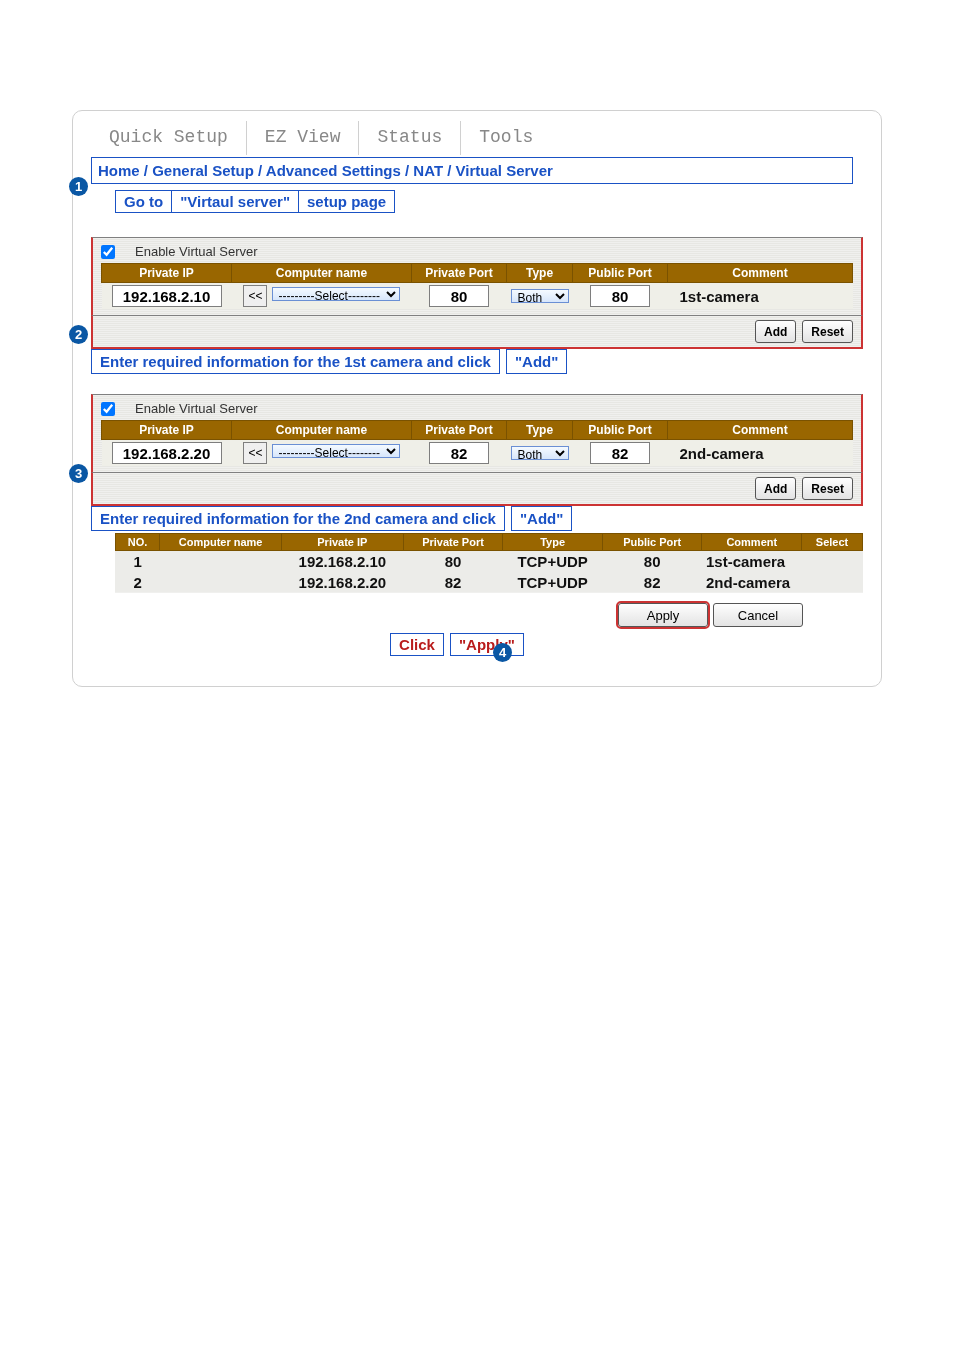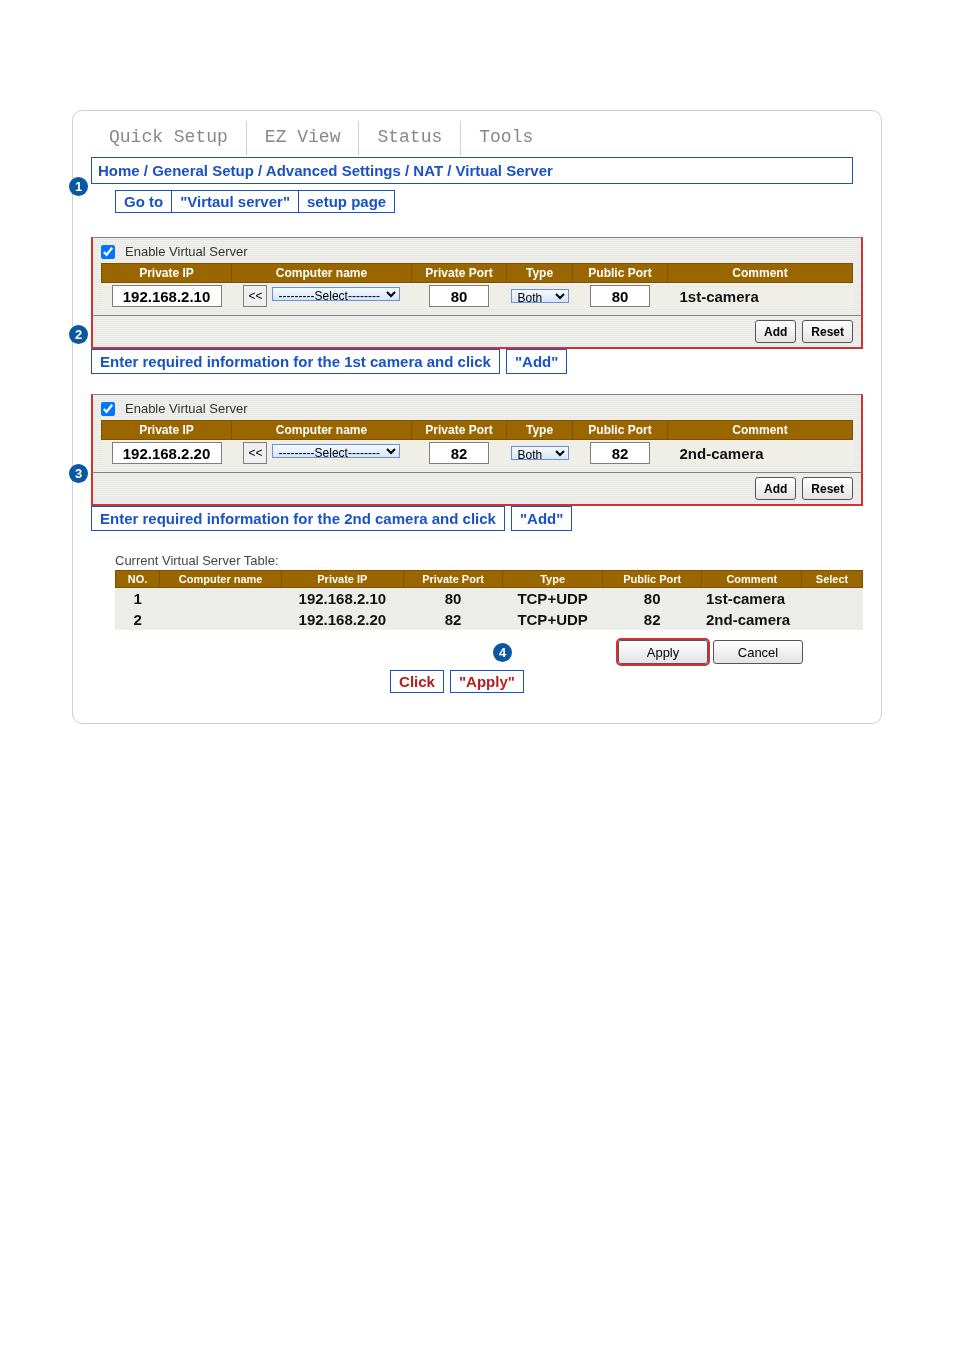--- a/index.html
+++ b/index.html
@@ -86,21 +86,21 @@
   .vs-panel-bottom {
     border: 2px solid #c33;
     border-top: 1px solid #808080;
     background-color: #e9e9e4;
     background-image: repeating-linear-gradient(0deg, #f0f0ee, #f0f0ee 1px, #e7e7e3 1px, #e7e7e3 2px);
     padding: 4px 8px 4px 8px;
     display: flex;
     justify-content: flex-end;
     gap: 6px;
   }
-  .vs-enable-row { display: flex; align-items: center; gap: 10px; font-size: 13px; color: #333; margin-bottom: 4px; }
+  .vs-enable-row { display: flex; align-items: center; gap: 20px; font-size: 13px; color: #333; margin-bottom: 4px; }
   .vs-enable-row input[type=checkbox] { width: 14px; height: 14px; }
 
   table.hdr-row { width: 100%; border-collapse: collapse; }
   table.hdr-row th {
     background: #996600;
     color: #fff;
     font-size: 12px;
     font-weight: bold;
     padding: 2px 4px;
     border: 1px solid #7a5200;
@@ -360,21 +360,20 @@
     
     <div class="badge" style="left:-4px; top:353px;">3</div>
 
     <div class="instruction-split">
       <div class="instruction-left">Enter required information for the 2nd camera and click</div>
       <div style="width:6px;"></div>
       <div class="instruction-left">"Add"</div>
     </div>
 
     
-    <div class="cur-title">Current Virtual Server Table:</div>
     <table class="cur-table">
       <tbody>
           <tr>
         <th style="width:40px;">NO.</th>
         <th style="width:110px;">Computer name</th>
         <th style="width:110px;">Private IP</th>
         <th style="width:90px;">Private Port</th>
         <th style="width:90px;">Type</th>
         <th style="width:90px;">Public Port</th>
         <th style="width:90px;">Comment</th>

